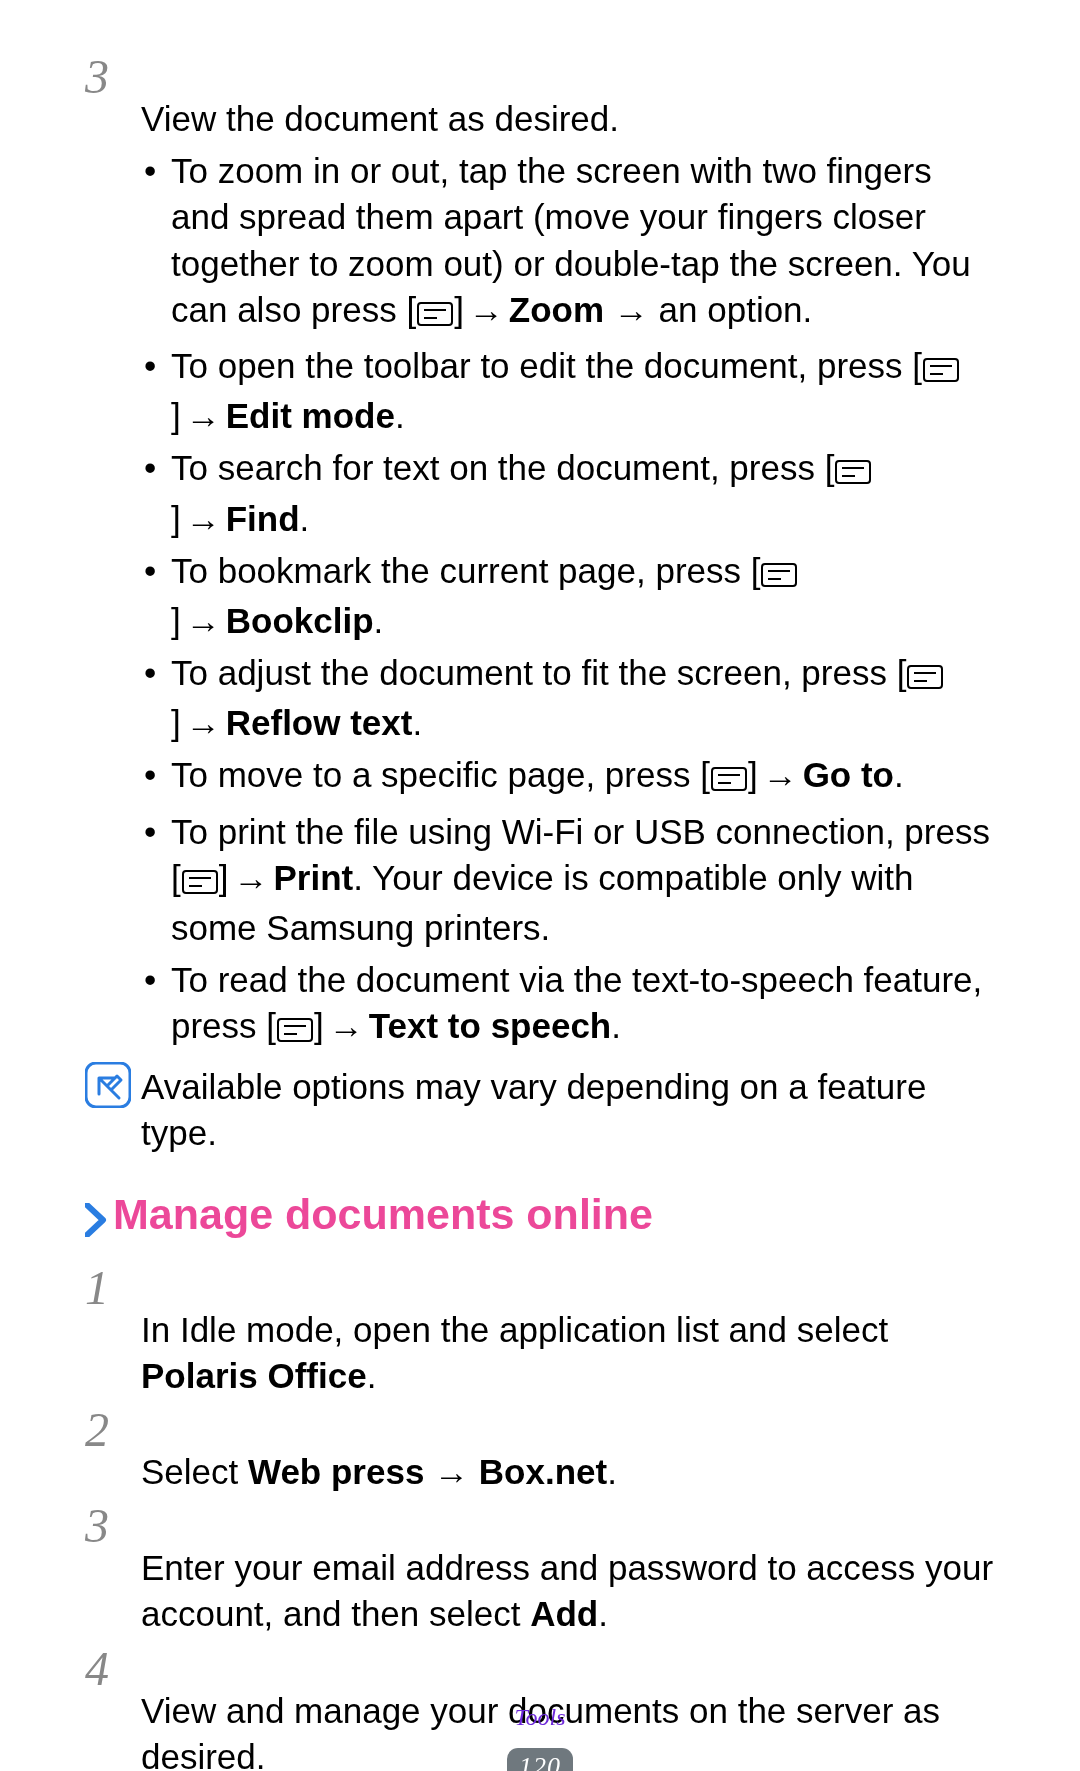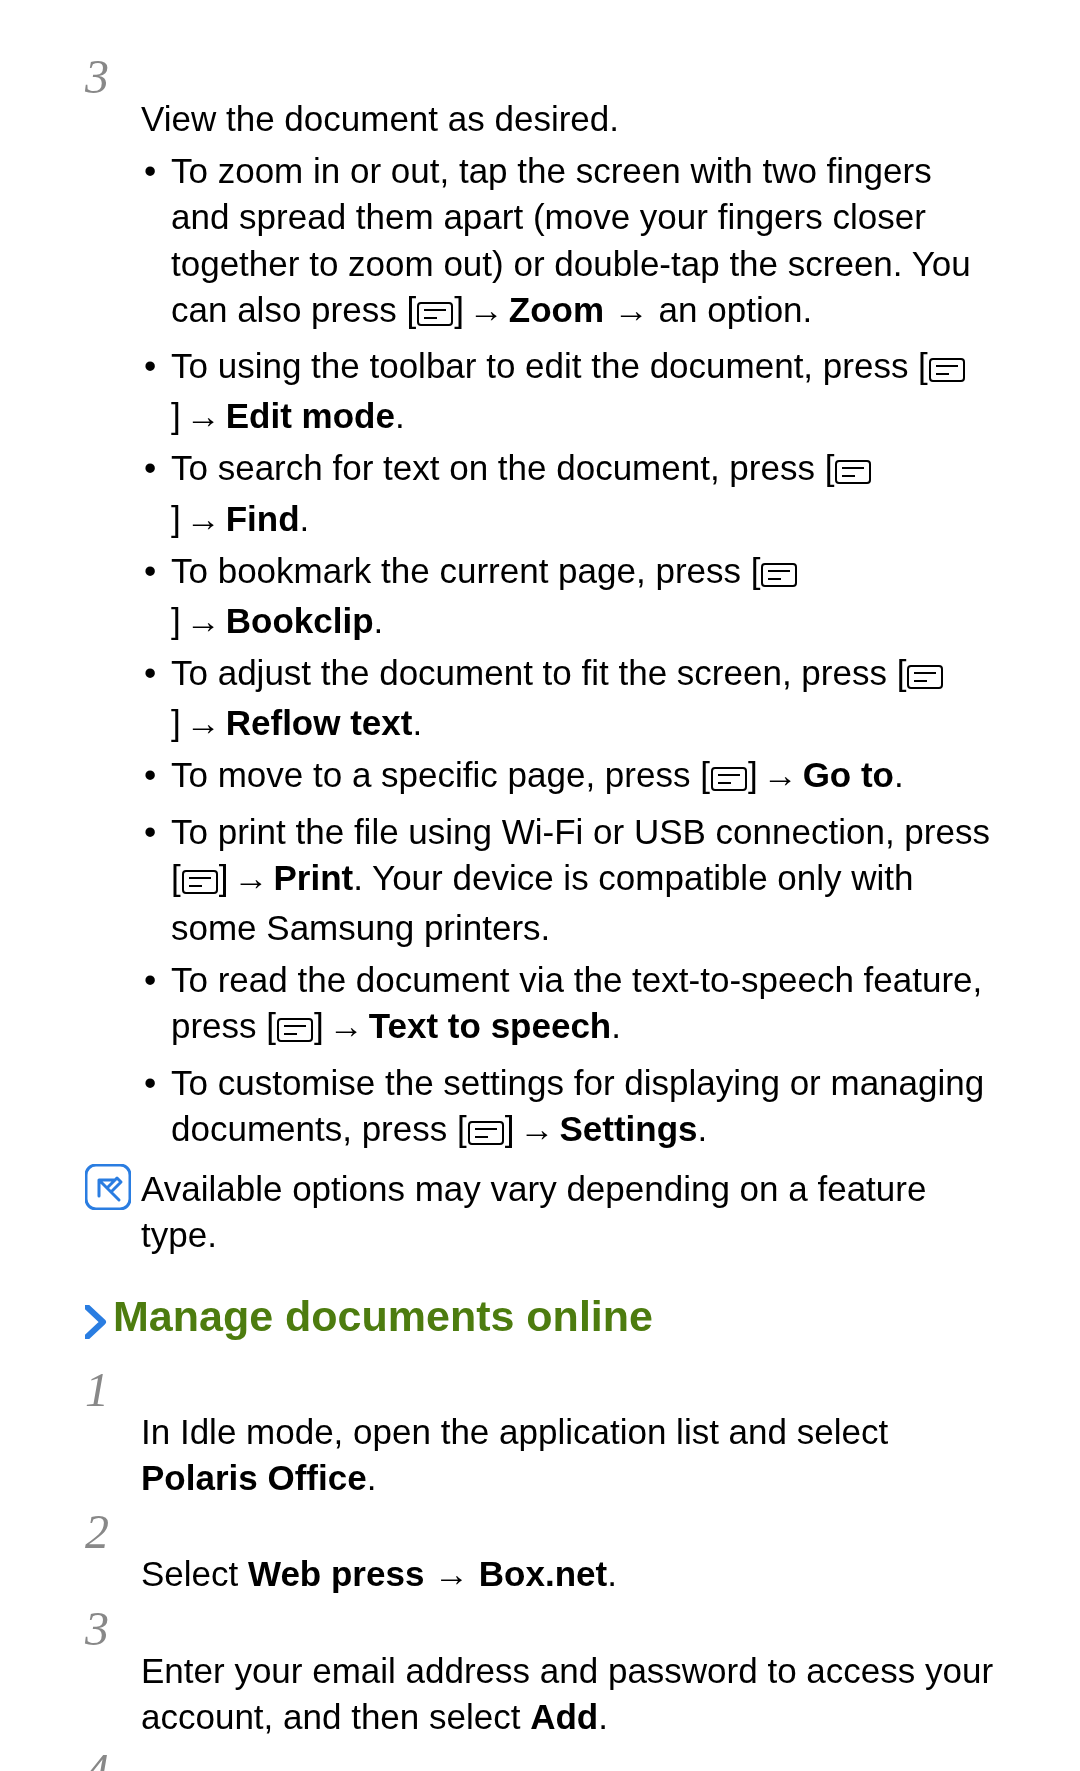--- a/index.html
+++ b/index.html
@@ -75,21 +75,21 @@
     padding-top: 0;
   }
   .note-body {
     flex: 1;
     padding-top: 2px;
   }
   h2.section-head {
     margin: 28px 0 18px 0;
     font-size: 43px;
     font-weight: 700;
-    color: #4d7c0f;
+    color: #ec4899;
   }
   .chevron {
     color: #2a7de1;
     font-weight: 700;
     display: inline-block;
     vertical-align: -2px;
     margin-right: 6px;
   }
   .chevron svg { display: inline-block; vertical-align: middle; }
   .footer {
@@ -130,21 +130,21 @@
 
   <li>
     <span>To zoom in or out, tap the screen with two fingers and spread them apart (move your fingers closer together to zoom out) or double-tap the screen. You can also press [</span><span class="menu-icon"><svg width="36" height="24" viewBox="0 0 36 24">
           <rect x="1" y="1" width="34" height="22" rx="3" fill="none" stroke="#000" stroke-width="2"></rect>
           <line x1="7" y1="8" x2="29" y2="8" stroke="#000" stroke-width="2"></line>
           <line x1="7" y1="16" x2="20" y2="16" stroke="#000" stroke-width="2"></line>
         </svg></span>]<span class="arrow">→</span><span class="bold">Zoom</span><span> → an option.</span>
   </li>
 
   <li>
-    <span>To using the toolbar to edit the document, press [</span><span class="menu-icon"><svg width="36" height="24" viewBox="0 0 36 24">
+    <span>To open the toolbar to edit the document, press [</span><span class="menu-icon"><svg width="36" height="24" viewBox="0 0 36 24">
           <rect x="1" y="1" width="34" height="22" rx="3" fill="none" stroke="#000" stroke-width="2"></rect>
           <line x1="7" y1="8" x2="29" y2="8" stroke="#000" stroke-width="2"></line>
           <line x1="7" y1="16" x2="20" y2="16" stroke="#000" stroke-width="2"></line>
         </svg></span>]<span class="arrow">→</span><span class="bold">Edit mode</span><span>.</span>
   </li>
 
   <li>
     <span>To search for text on the document, press [</span><span class="menu-icon"><svg width="36" height="24" viewBox="0 0 36 24">
           <rect x="1" y="1" width="34" height="22" rx="3" fill="none" stroke="#000" stroke-width="2"></rect>
           <line x1="7" y1="8" x2="29" y2="8" stroke="#000" stroke-width="2"></line>
@@ -186,27 +186,20 @@
   </li>
 
   <li>
     <span>To read the document via the text-to-speech feature, press [</span><span class="menu-icon"><svg width="36" height="24" viewBox="0 0 36 24">
           <rect x="1" y="1" width="34" height="22" rx="3" fill="none" stroke="#000" stroke-width="2"></rect>
           <line x1="7" y1="8" x2="29" y2="8" stroke="#000" stroke-width="2"></line>
           <line x1="7" y1="16" x2="20" y2="16" stroke="#000" stroke-width="2"></line>
         </svg></span>]<span class="arrow">→</span><span class="bold">Text to speech</span><span>.</span>
   </li>
 
-  <li>
-    <span>To customise the settings for displaying or managing documents, press [</span><span class="menu-icon"><svg width="36" height="24" viewBox="0 0 36 24">
-          <rect x="1" y="1" width="34" height="22" rx="3" fill="none" stroke="#000" stroke-width="2"></rect>
-          <line x1="7" y1="8" x2="29" y2="8" stroke="#000" stroke-width="2"></line>
-          <line x1="7" y1="16" x2="20" y2="16" stroke="#000" stroke-width="2"></line>
-        </svg></span>]<span class="arrow">→</span><span class="bold">Settings</span><span>.</span>
-  </li>
 </ul>
 
 <div class="note-row">
   <div class="note-icon">
     <svg width="46" height="46" viewBox="0 0 46 46">
       <rect x="1" y="1" width="44" height="44" rx="10" fill="none" stroke="#2a7de1" stroke-width="3"></rect>
       <path d="M14 32 L14 16 L30 16 M14 16 L34 36 M26 28 L36 18 L32 14 L22 24" fill="none" stroke="#2a7de1" stroke-width="3" stroke-linecap="round" stroke-linejoin="round"></path>
     </svg>
   </div>
   <div class="note-body">Available options may vary depending on a feature type.</div>

